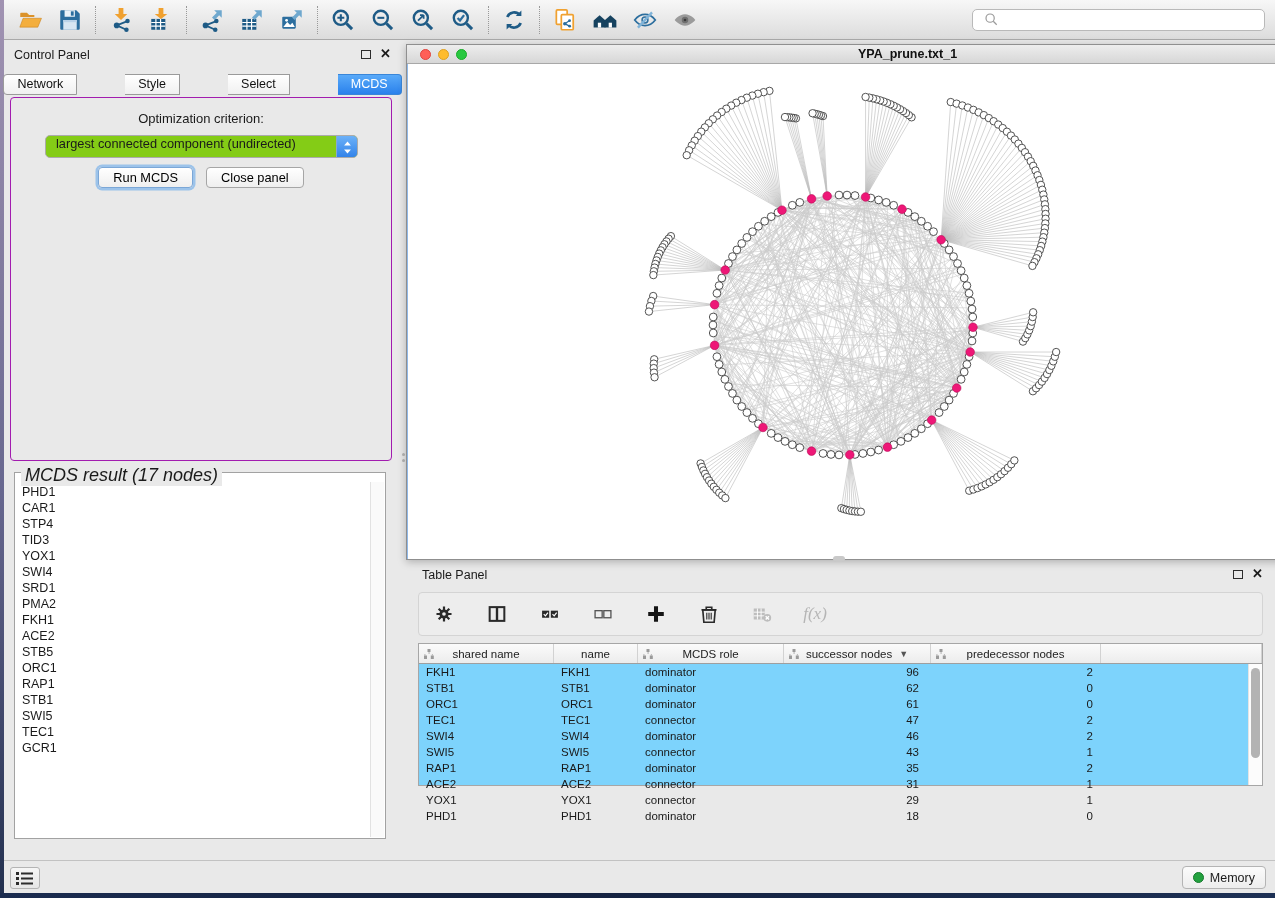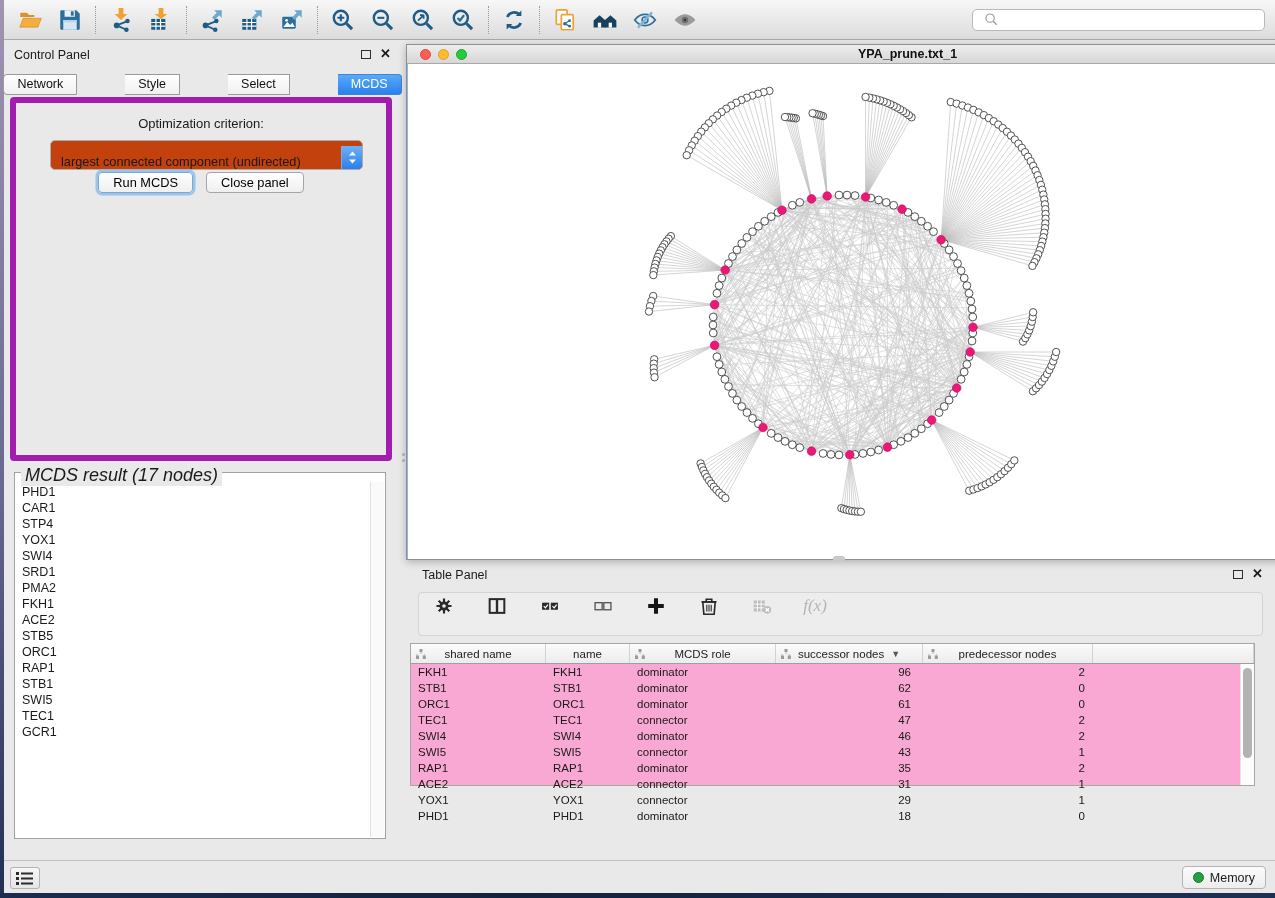--- a/index.html
+++ b/index.html
@@ -28,24 +28,24 @@
   .win-float{width:10px;height:9px;border:1.5px solid #2c2c2c;display:inline-block;}
   .win-close{font-size:13px;font-weight:bold;color:#1a1a1a;line-height:10px;}
   #cp-buttons{right:9px;top:5px;display:flex;gap:9px;align-items:center;}
   .seg-bar{display:flex;gap:48px;}
   .seg{height:21px;line-height:19px;padding:0 13px;font-size:12.5px;background:linear-gradient(#fff,#f0f0f0);
     border:1px solid #9a9a9a;border-left:none;color:#111;text-align:center;}
   .seg:first-child{border-left:1px solid #9a9a9a;border-radius:4px 0 0 4px;}
   .seg:last-child{border-radius:0 4px 4px 0;}
   .seg.sel{background:linear-gradient(#59aaf9,#2a81ec);color:#fff;border-color:#3a86d8;}
   #cp-tabs{top:30px;left:0;width:100%;display:flex;justify-content:center;}
-  #cp-inner{left:5px;top:53px;width:382px;height:364px;background:#e9e9e9;border:6px solid #a21caf;border-radius:4px;}
+  #cp-inner{left:5px;top:53px;width:382px;height:364px;background:#e9e9e9;border:1px solid #a21caf;border-radius:4px;}
   #opt-label{top:13px;width:100%;text-align:center;font-size:13px;}
-  #criterion-select{left:34px;top:37px;width:313px;height:30px;background:#c2410c;border:1px solid #ababab;
-    border-radius:5px;display:flex;align-items:flex-end;overflow:hidden;}
+  #criterion-select{left:34px;top:37px;width:313px;height:23px;background:#84cc16;border:1px solid #ababab;
+    border-radius:5px;display:flex;align-items:flex-start;overflow:hidden;}
   #criterion-value{flex:1;padding-left:10px;font-size:12.8px;white-space:nowrap;}
   #criterion-stepper{width:21px;height:23px;background:linear-gradient(#6cb1f8,#2d7fe8);display:flex;
     align-items:center;justify-content:center;border-left:1px solid #8aa9cc;}
   #cp-btn-row{top:69px;width:100%;display:flex;justify-content:center;gap:13px;}
   .push-btn{height:21px;line-height:19px;background:linear-gradient(#fff,#efefef);border:1px solid #a6a6a6;
     border-radius:4px;font-size:12.8px;padding:0 14px;text-align:center;}
   .push-btn.focused{box-shadow:0 0 0 2.5px #9cc3ea;border-color:#7ba7d7;}
   #mcds-fieldset{left:9px;top:428px;width:372px;height:367px;border:1px solid #a2a2a2;background:#fff;}
   #mcds-legend{position:absolute;top:-8px;left:6px;background:#e9e9e9;padding:0 4px;font-size:18px;font-style:italic;}
   #mcds-list{position:absolute;left:1px;top:11px;right:15px;bottom:1px;overflow:hidden;
@@ -65,24 +65,24 @@
   #v-split-handle{left:400px;top:448px;width:6px;height:18px;display:flex;flex-direction:column;
     align-items:center;justify-content:center;gap:3px;}
   #v-split-handle i{width:3px;height:3px;background:#b5b5b5;border-radius:50%;}
   #h-split-handle{left:833px;top:556px;width:12px;height:6px;background:#c9c9c9;border-radius:3px;}
 
   
   #table-panel{left:406px;top:562px;width:869px;height:298px;}
   #tp-title{left:16px;top:6px;font-size:12.5px;}
   #tp-winbtns{right:12px;top:7px;display:flex;gap:9px;align-items:center;}
   #tp-toolbar{left:12px;top:30px;width:845px;height:44px;background:#ededed;border:1px solid #d4d4d4;
-    border-radius:4px;display:flex;padding-left:12px;gap:27px;}
+    border-radius:4px;display:flex;align-items:center;padding-left:12px;gap:27px;}
   .tp-icon{width:26px;height:26px;display:flex;align-items:center;justify-content:center;}
   #fx-icon{font-family:"Liberation Serif",serif;font-style:italic;font-size:17px;color:#b5b5b5;}
-  #node-table{left:4px;top:81px;width:845px;height:143px;background:#f9a8d4;border:1px solid #a6a6a6;}
+  #node-table{left:12px;top:81px;width:845px;height:143px;background:#7dd3fc;border:1px solid #a6a6a6;}
   #nt-header{display:grid;grid-template-columns:135px 84px 146px 147px 170px 1fr;height:20px;
     border-bottom:1px solid #9f9f9f;}
   .hcell{position:relative;background:linear-gradient(#fbfbfb,#ececec);border-right:1px solid #d2d2d2;
     font-size:11.5px;display:flex;align-items:center;justify-content:center;color:#222;}
   .hcell .type-ic{position:absolute;left:5px;top:5px;}
   .hcell .sort-ic{margin-left:7px;font-size:9px;color:#555;}
   .trow{display:grid;grid-template-columns:135px 84px 146px 147px 170px 1fr;height:16px;font-size:11.5px;}
   .trow div{overflow:hidden;white-space:nowrap;line-height:16px;}
   .c-l{padding-left:7px;text-align:left;}
   .c-n1{padding-right:12px;text-align:right;}
@@ -290,20 +290,21 @@
         <button class="push-btn focused">Run MCDS</button>
         <button class="push-btn">Close panel</button>
       </div>
     </div>
     <div class="abs" id="mcds-fieldset">
       <span id="mcds-legend">MCDS result (17 nodes)</span>
       <div id="mcds-list">
           <div class="mcds-item">PHD1</div>
           <div class="mcds-item">CAR1</div>
           <div class="mcds-item">STP4</div>
+          <div class="mcds-item">TID3</div>
           <div class="mcds-item">YOX1</div>
           <div class="mcds-item">SWI4</div>
           <div class="mcds-item">SRD1</div>
           <div class="mcds-item">PMA2</div>
           <div class="mcds-item">FKH1</div>
           <div class="mcds-item">ACE2</div>
           <div class="mcds-item">STB5</div>
           <div class="mcds-item">ORC1</div>
           <div class="mcds-item">RAP1</div>
           <div class="mcds-item">STB1</div>

